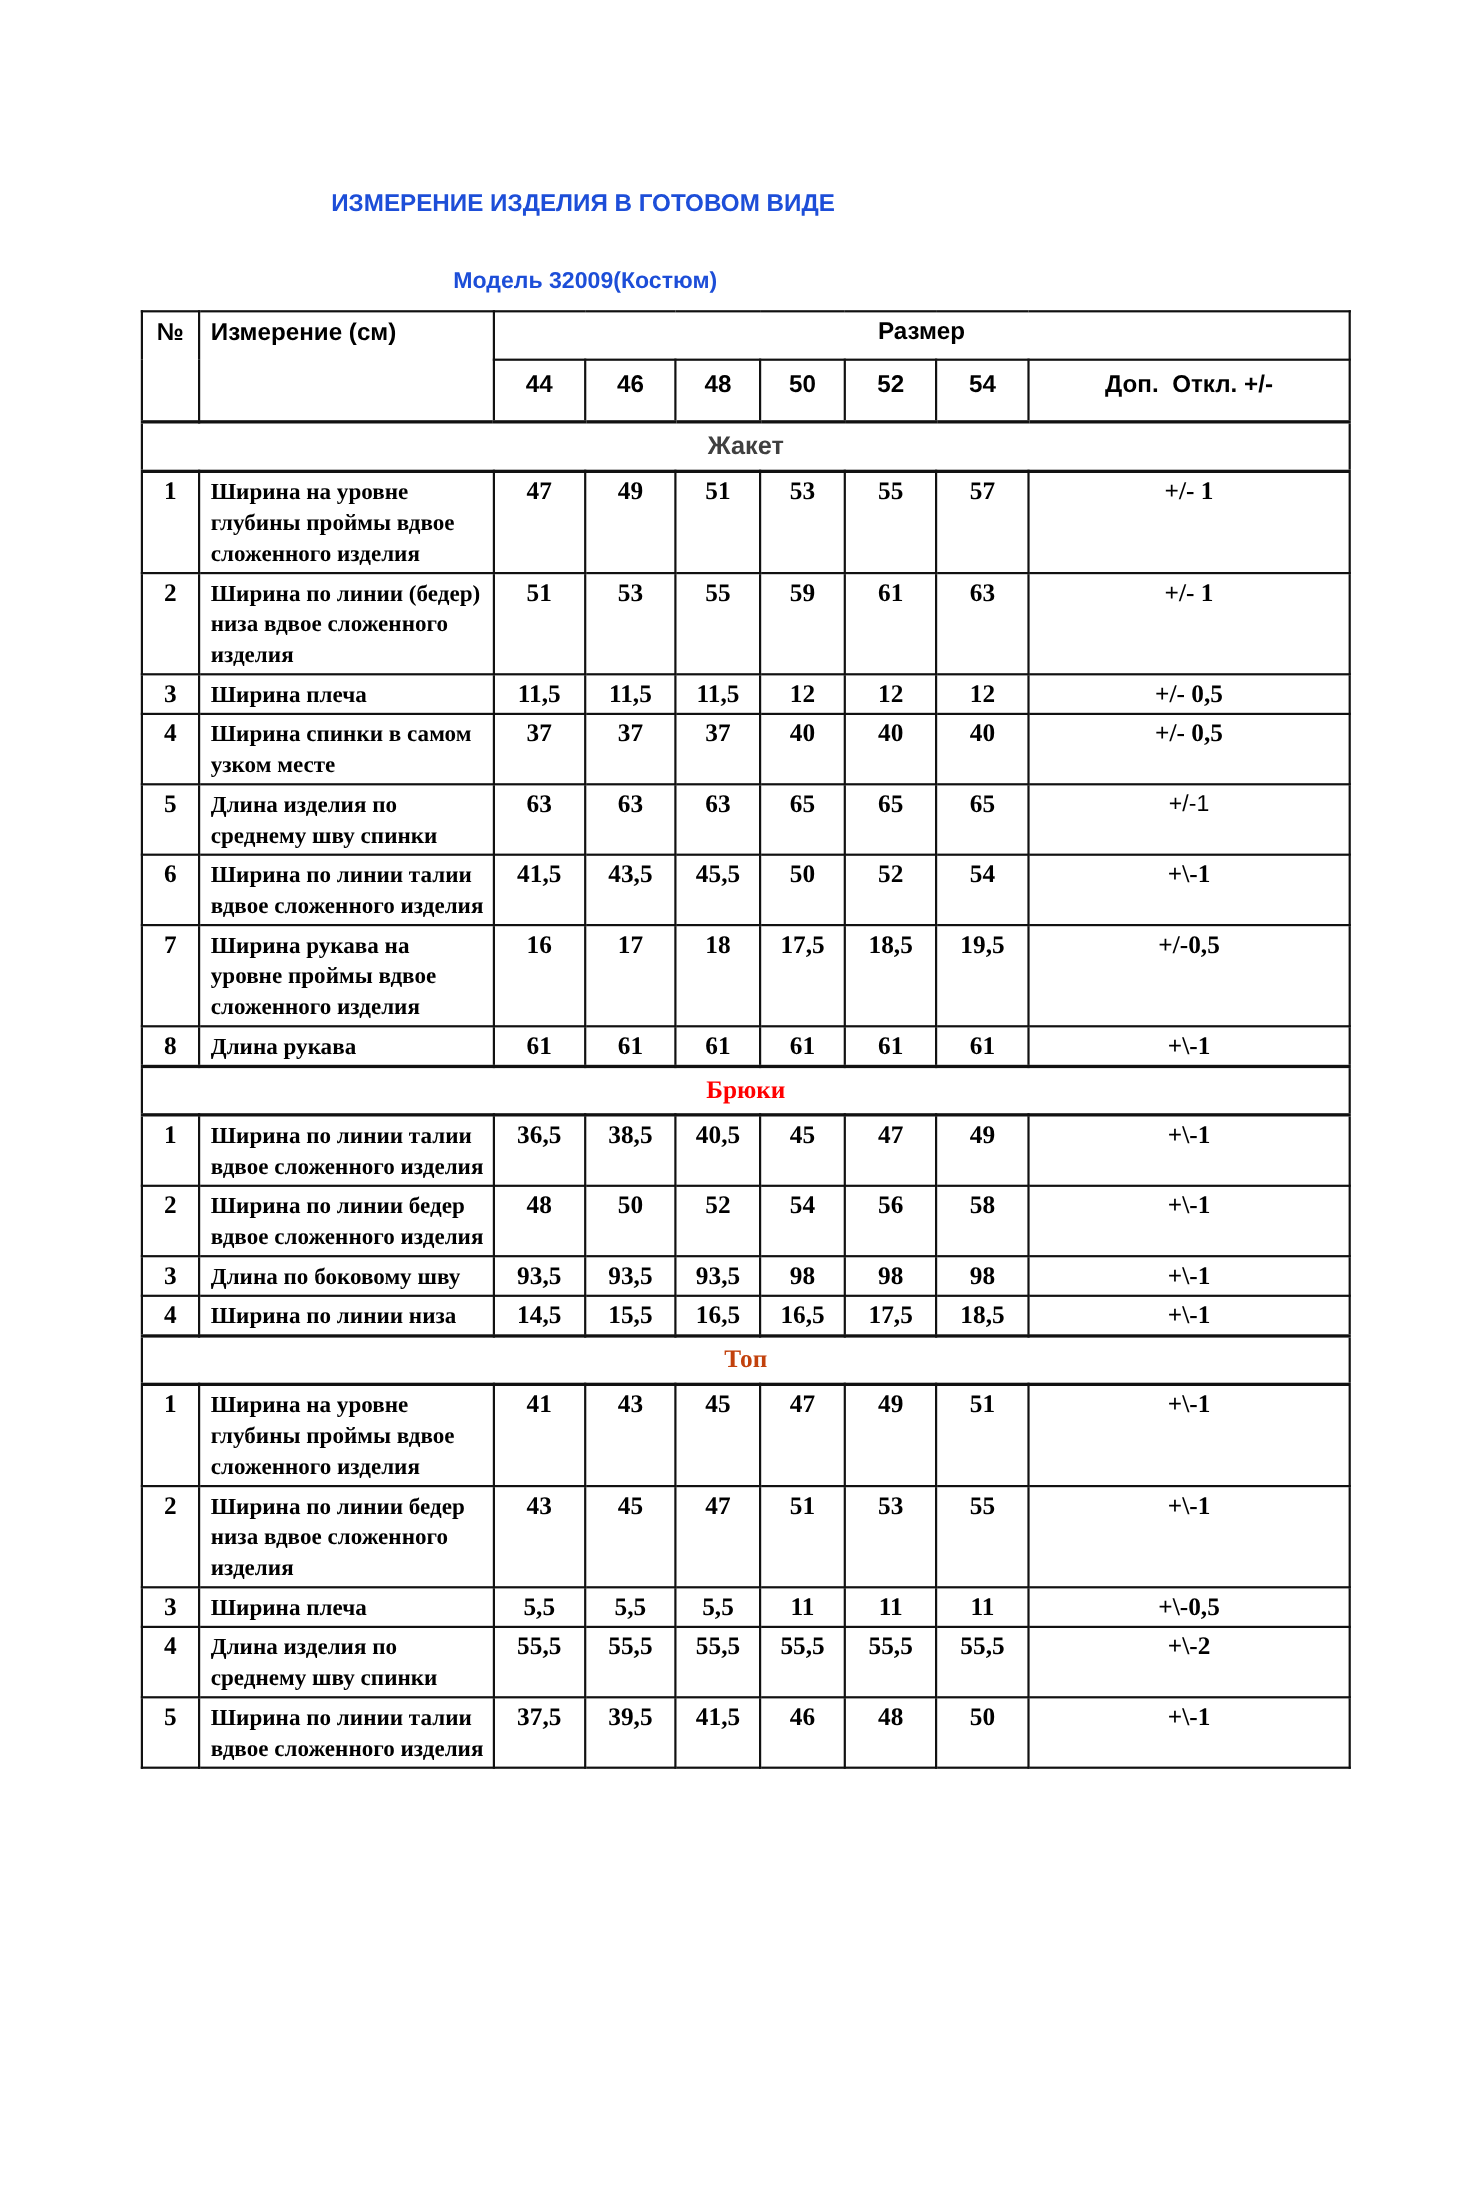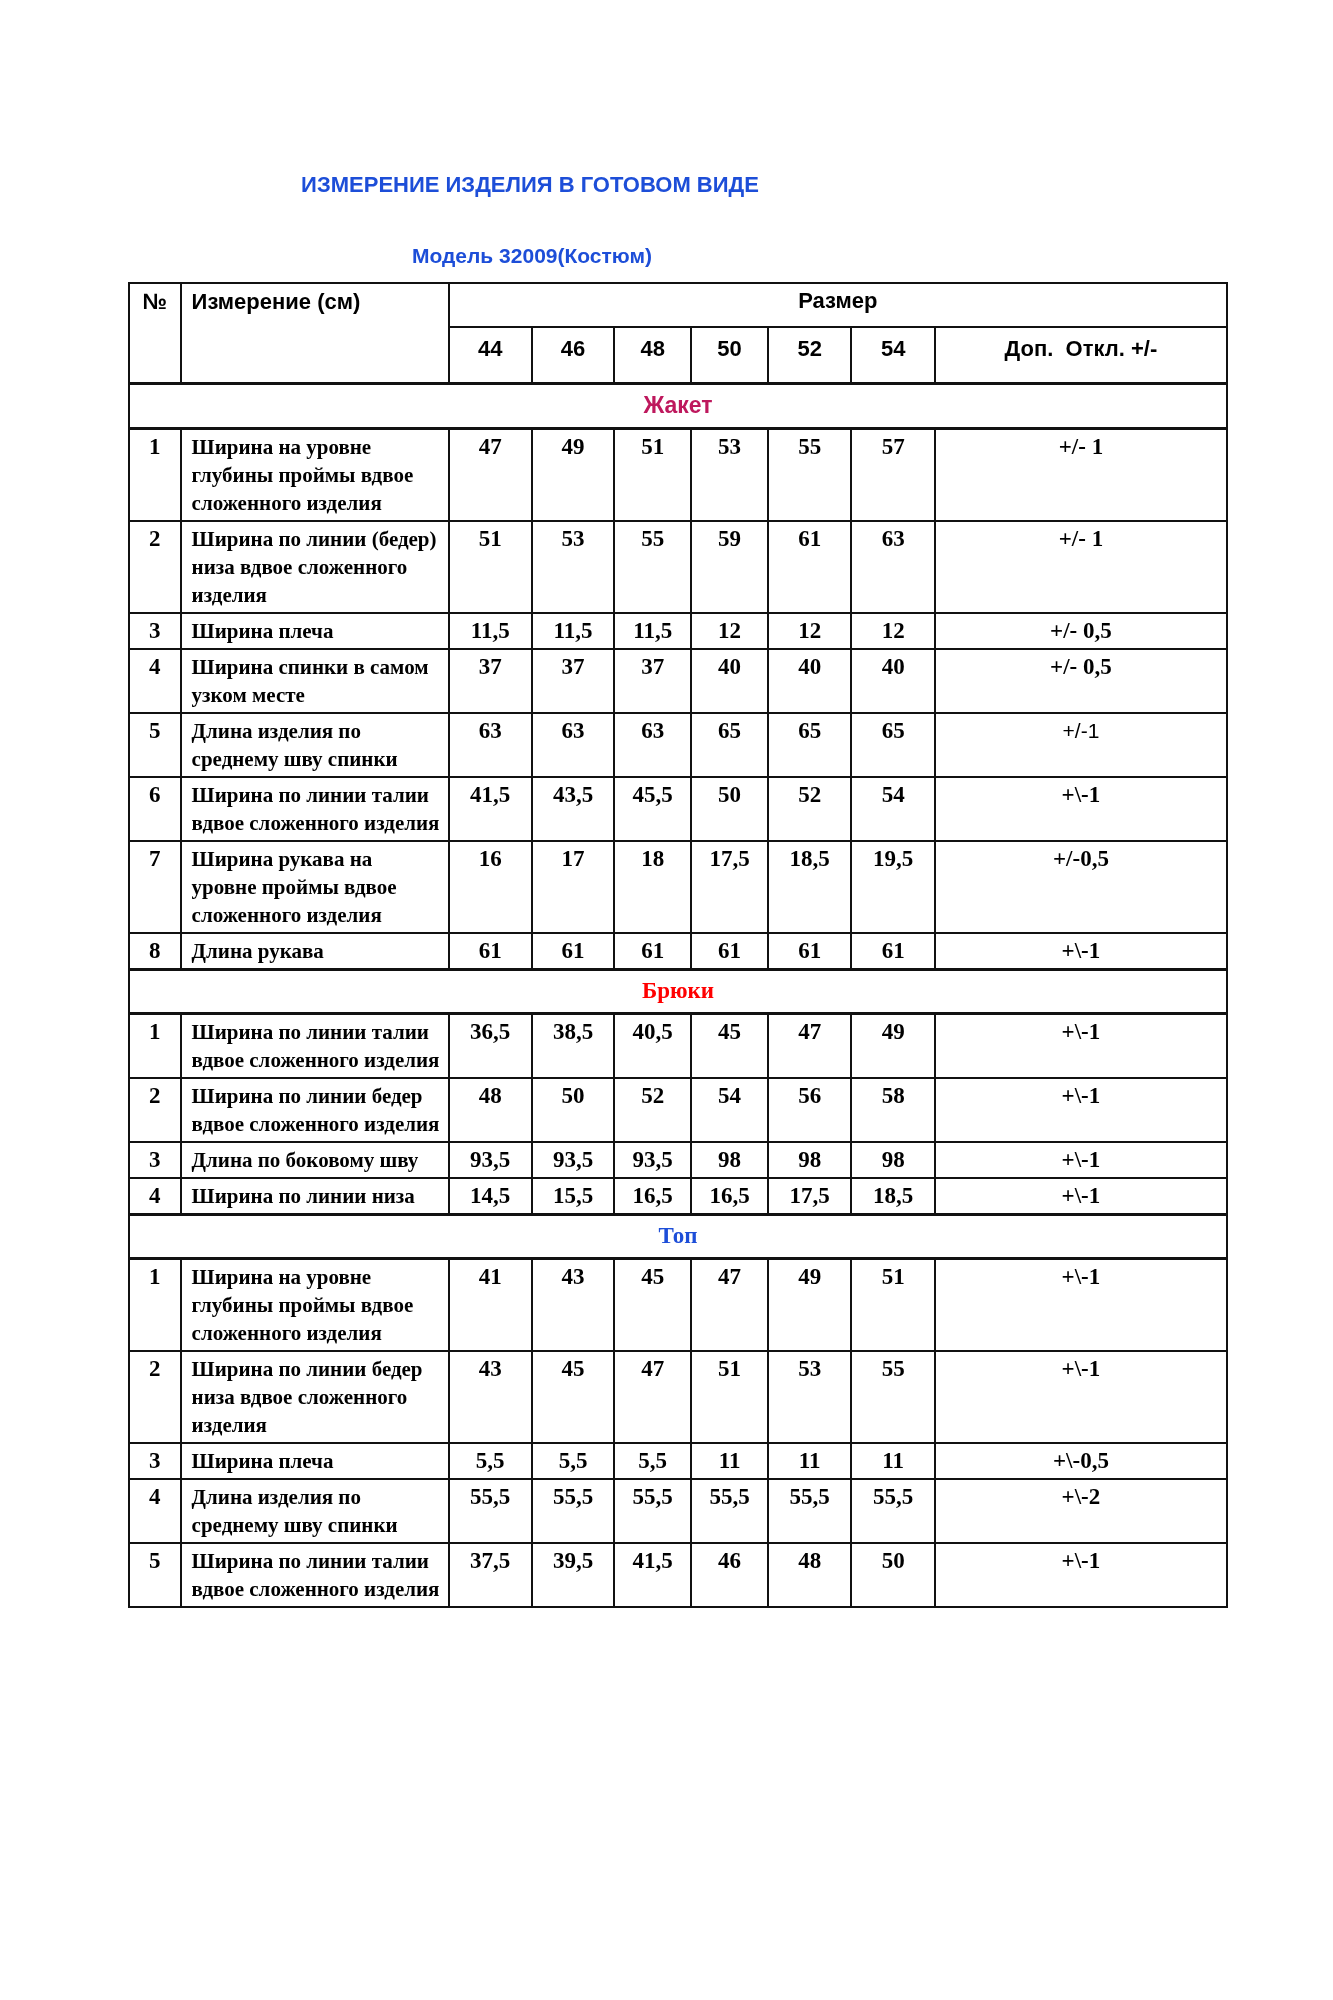--- a/index.html
+++ b/index.html
@@ -94,21 +94,21 @@
       <th class="th-size">46</th>
       <th class="th-size">48</th>
       <th class="th-size">50</th>
       <th class="th-size">52</th>
       <th class="th-size">54</th>
       <th class="th-tolerance">Доп.  Откл. +/-</th>
     </tr>
   </thead>
   <tbody>
       <tr>
-        <td colspan="9" class="section-label sans" style="color: #be185d;">Жакет</td>
+        <td colspan="9" class="section-label sans" style="color: #404040;">Жакет</td>
       </tr>
       <tr>
         <td class="c-num">1</td>
         <td class="c-label">Ширина на уровне глубины проймы вдвое сложенного изделия</td>
         <td class="c-value">47</td>
         <td class="c-value">49</td>
         <td class="c-value">51</td>
         <td class="c-value">53</td>
         <td class="c-value">55</td>
         <td class="c-value">57</td>
@@ -232,21 +232,21 @@
         <td class="c-label">Ширина по линии низа</td>
         <td class="c-value">14,5</td>
         <td class="c-value">15,5</td>
         <td class="c-value">16,5</td>
         <td class="c-value">16,5</td>
         <td class="c-value">17,5</td>
         <td class="c-value">18,5</td>
         <td class="c-tol">+\-1</td>
       </tr>
       <tr>
-        <td colspan="9" class="section-label serif" style="color: #1d4ed8;">Топ</td>
+        <td colspan="9" class="section-label serif" style="color: #c2410c;">Топ</td>
       </tr>
       <tr>
         <td class="c-num">1</td>
         <td class="c-label">Ширина на уровне глубины проймы вдвое сложенного изделия</td>
         <td class="c-value">41</td>
         <td class="c-value">43</td>
         <td class="c-value">45</td>
         <td class="c-value">47</td>
         <td class="c-value">49</td>
         <td class="c-value">51</td>

